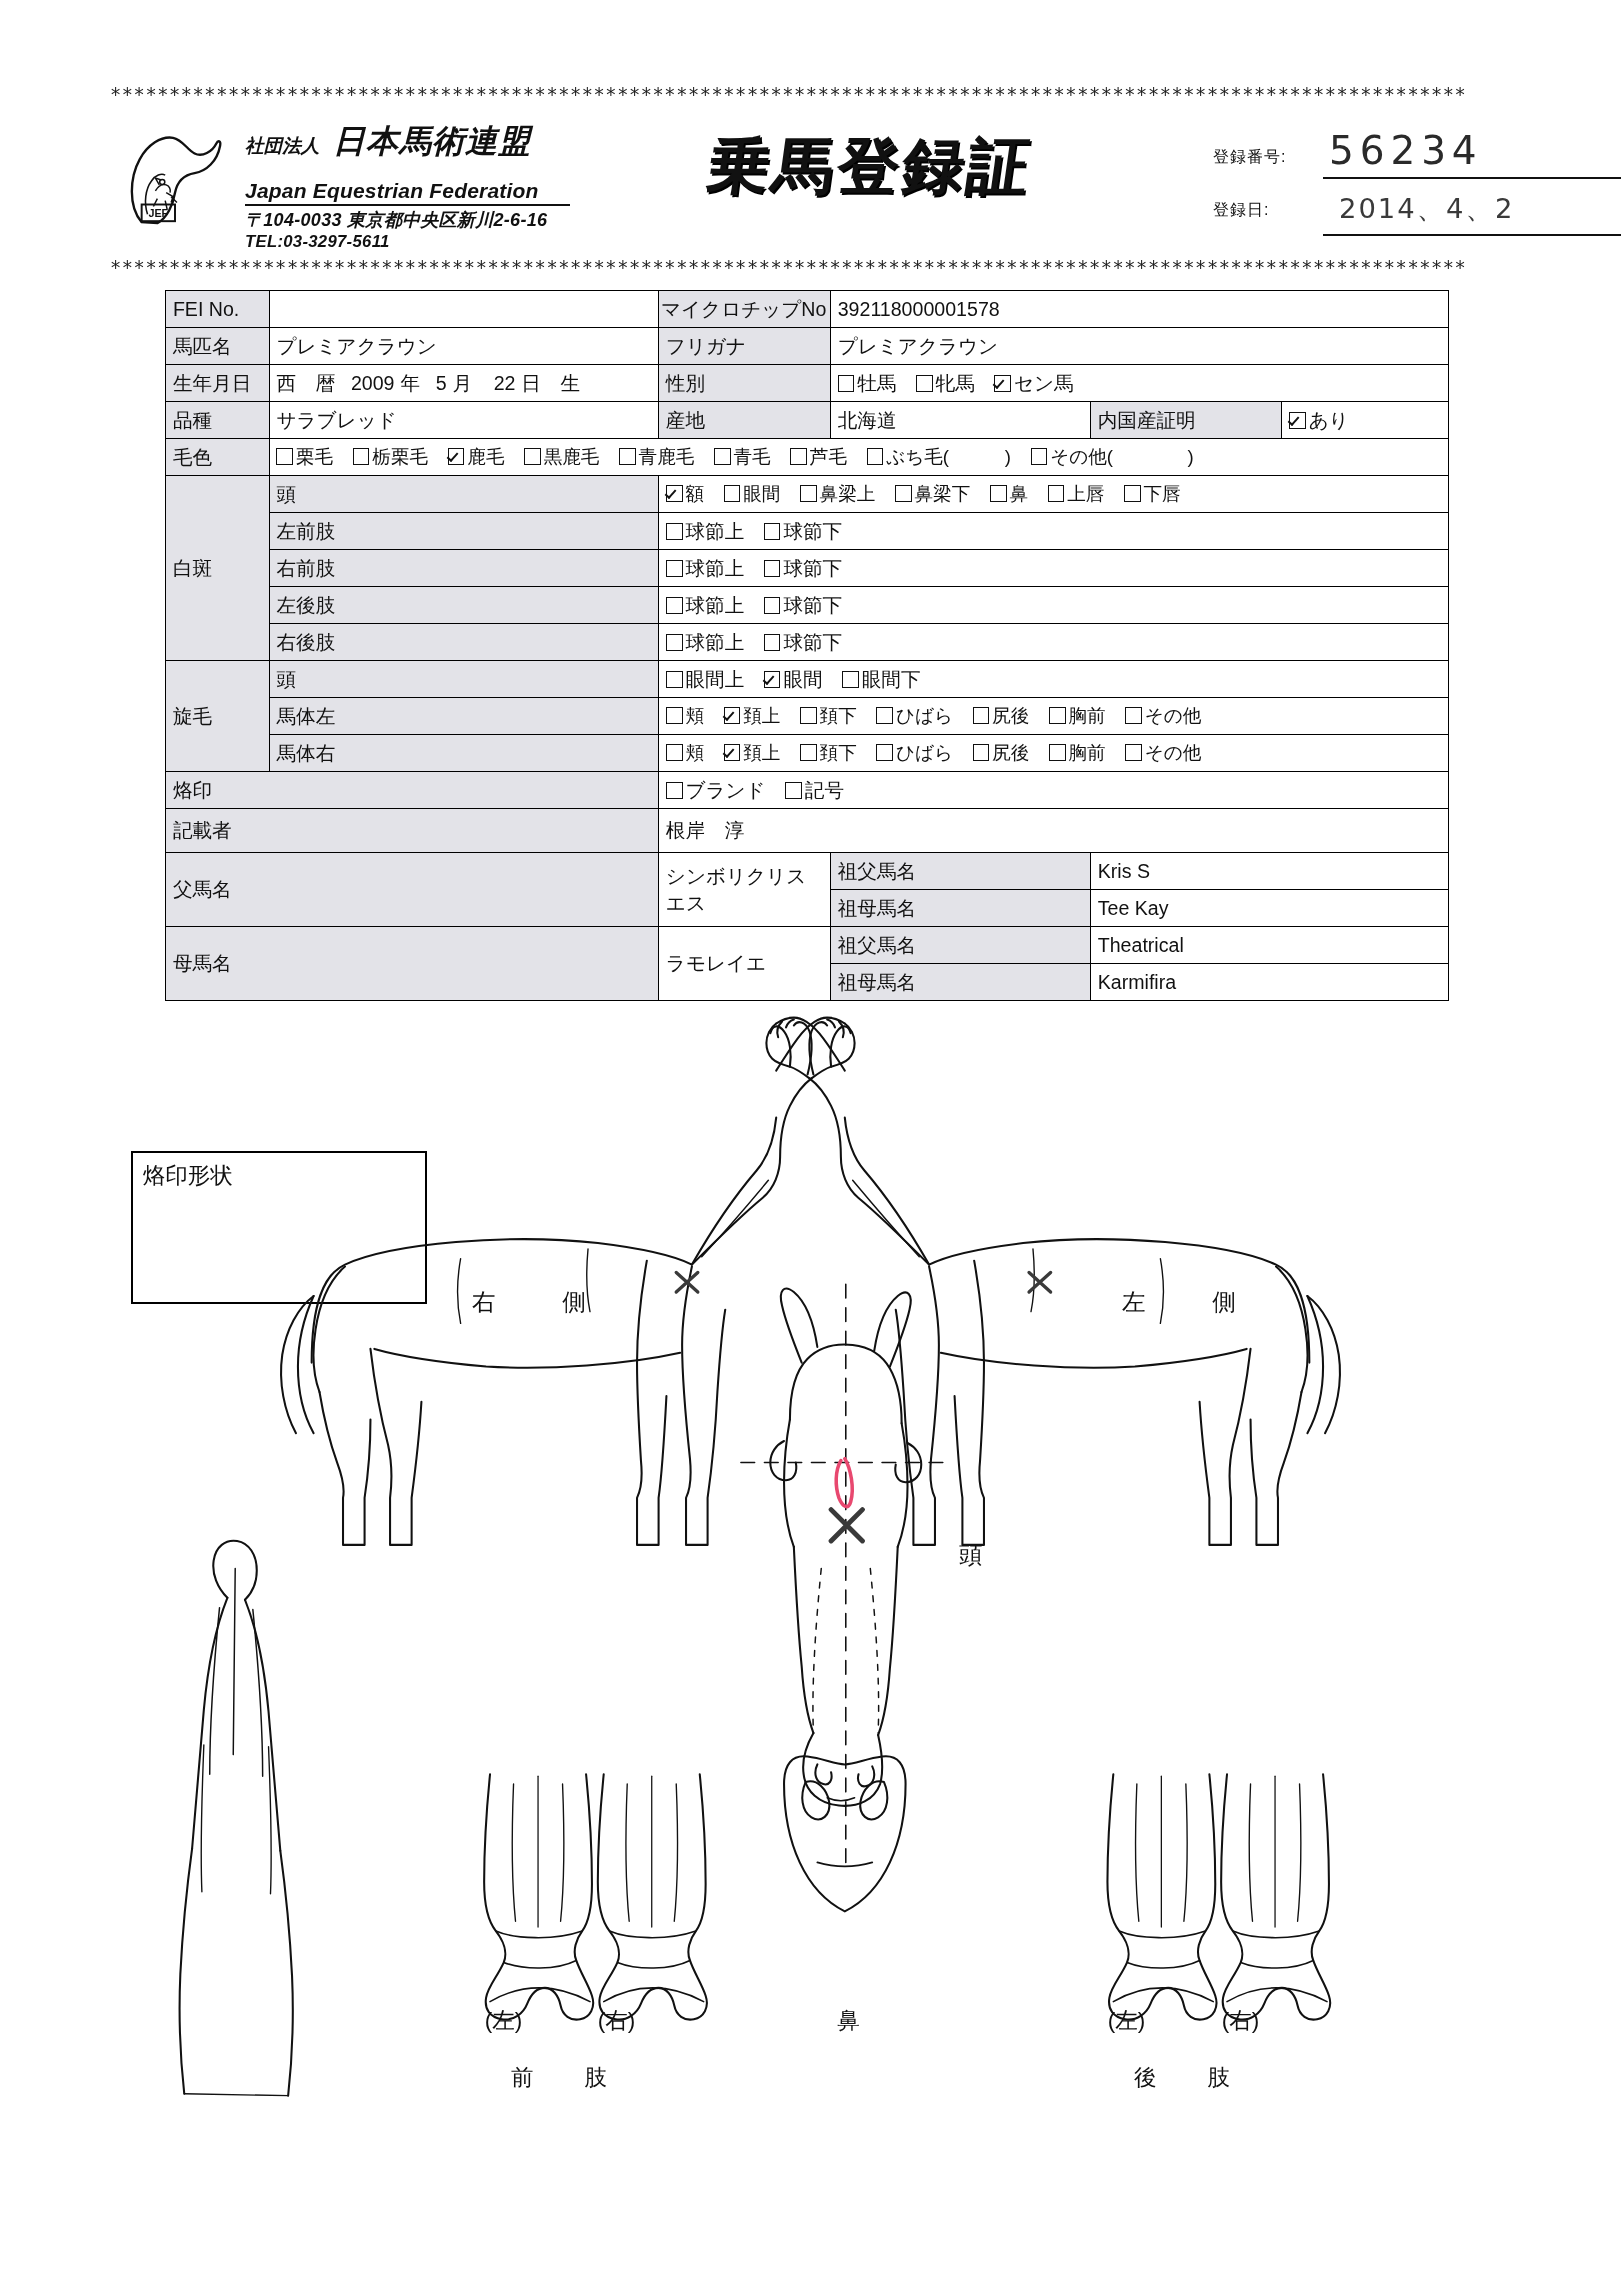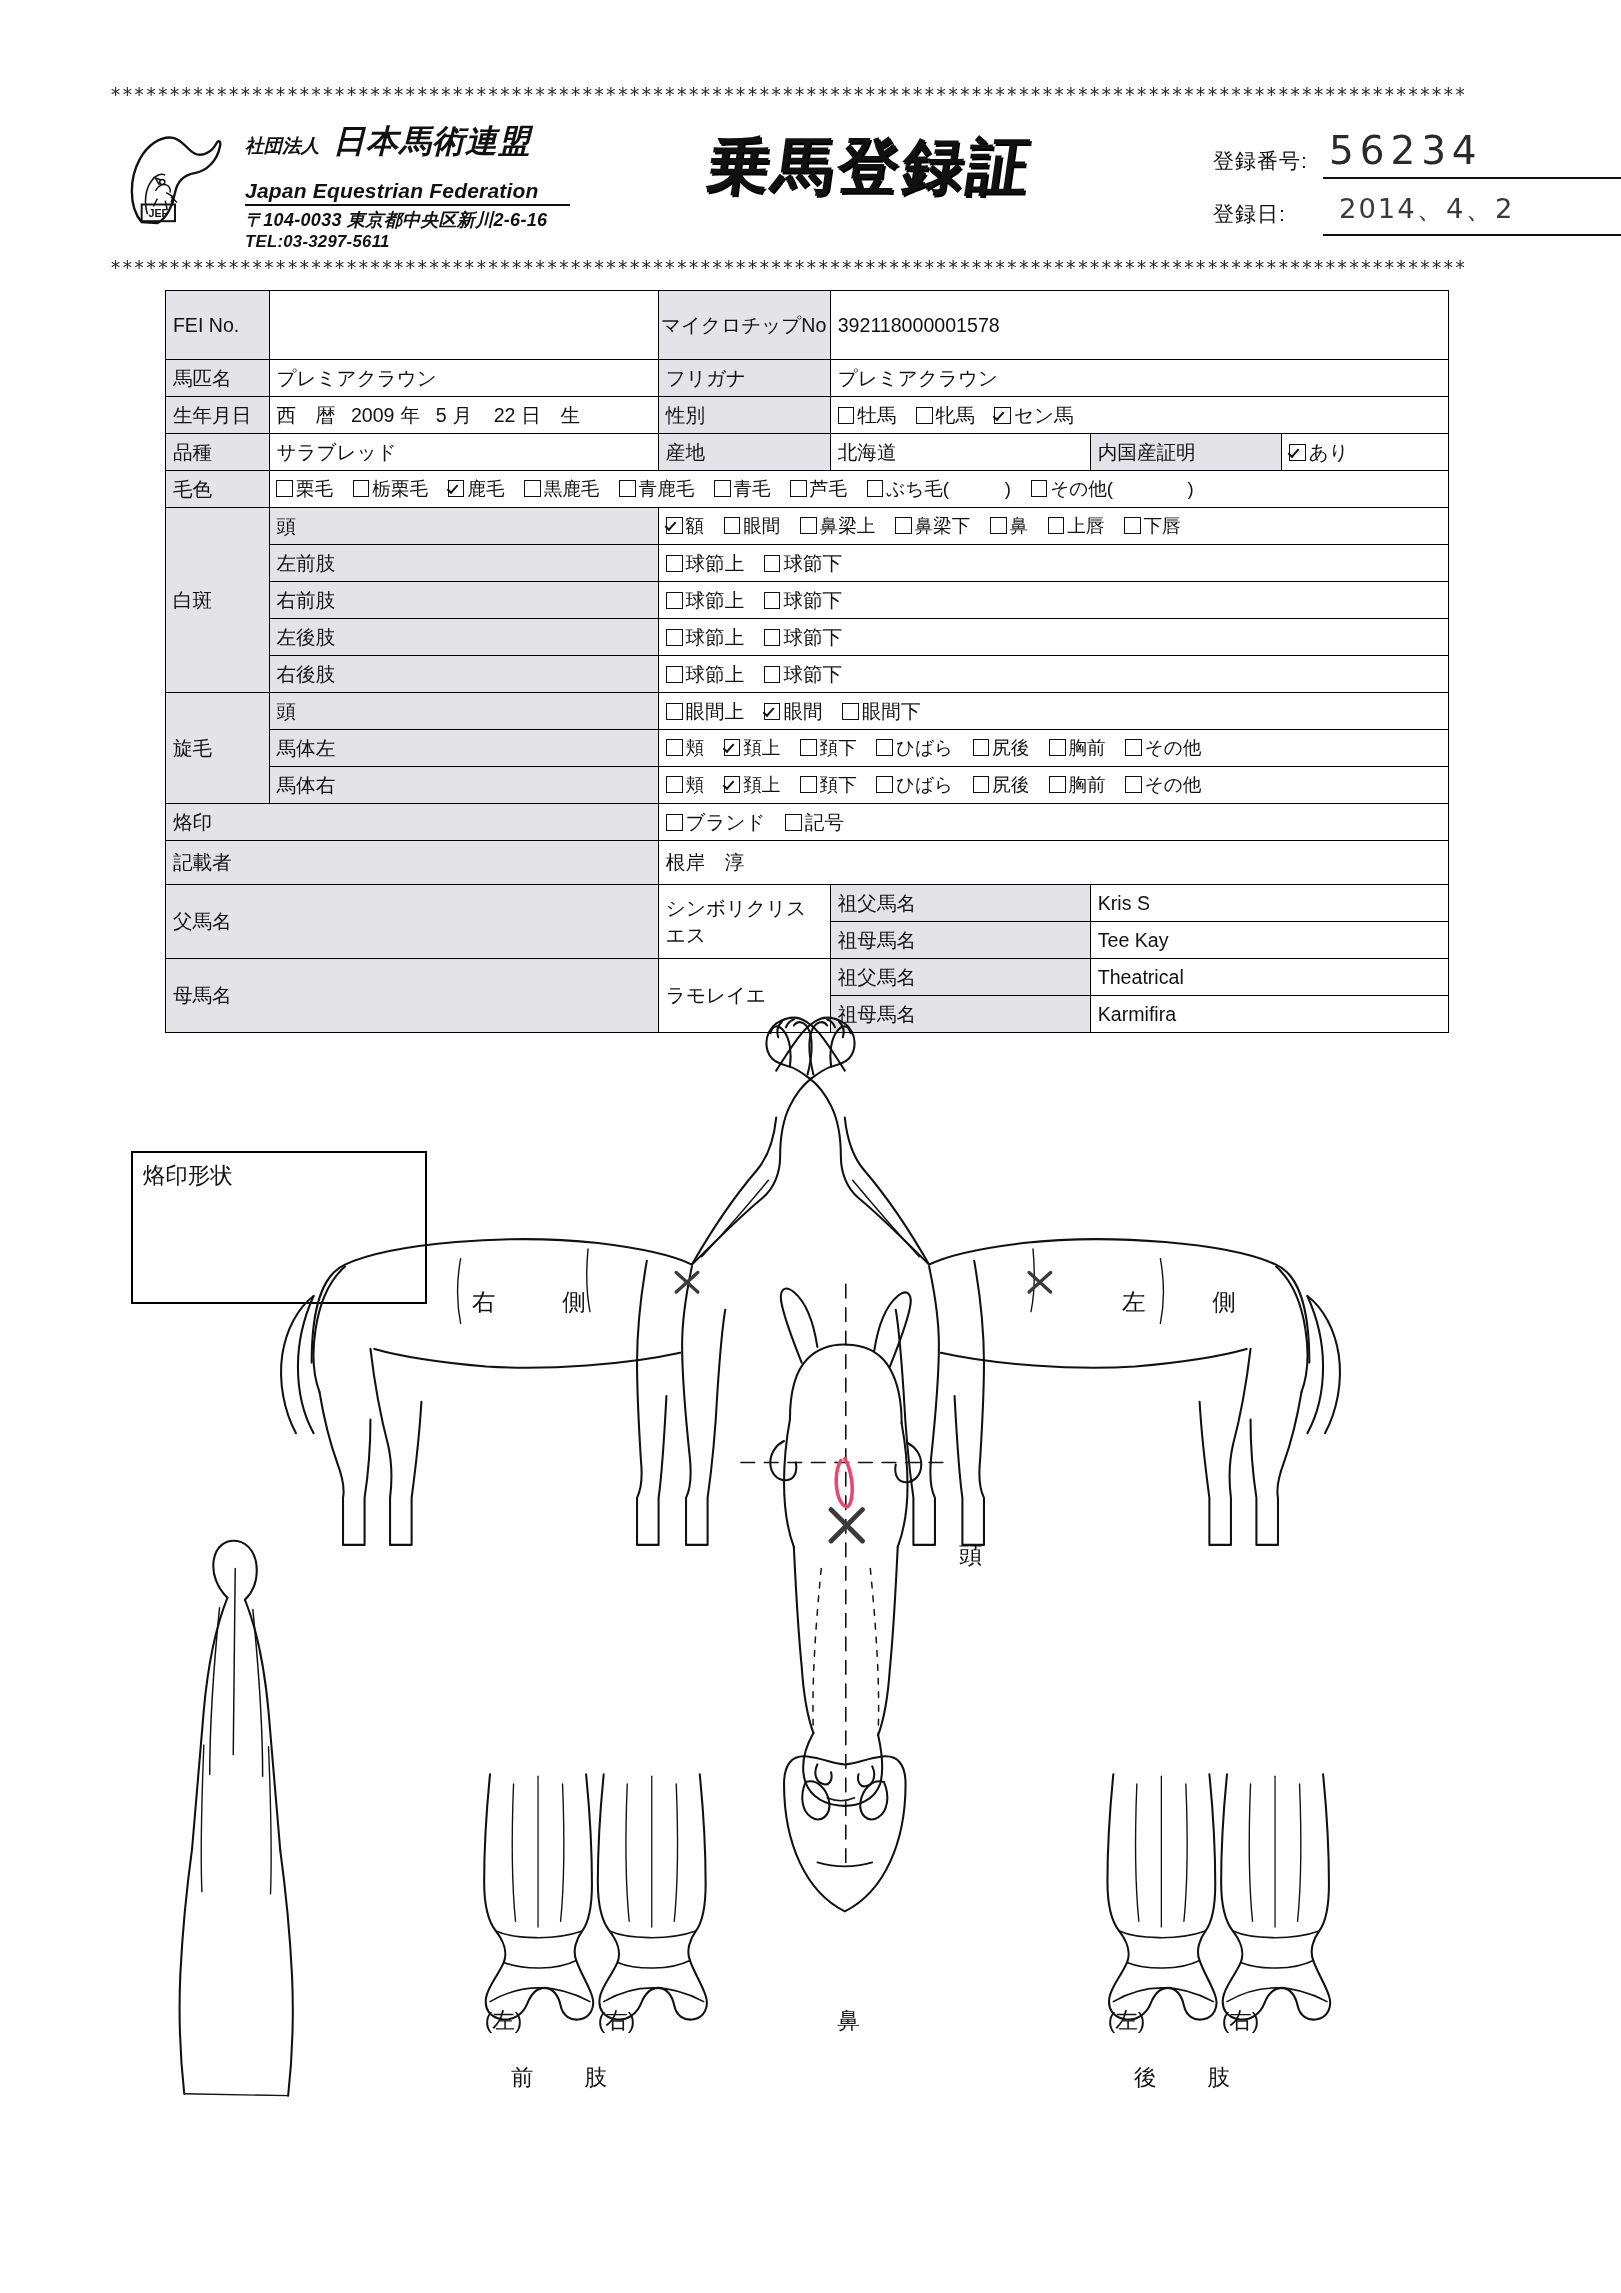--- a/index.html
+++ b/index.html
@@ -22,21 +22,21 @@
   .org-line3{font-size:18px;font-style:italic;font-weight:bold;margin-top:2px;letter-spacing:0.3px;}
   .org-line4{font-size:16.7px;font-style:italic;font-weight:bold;letter-spacing:0.3px;}
 
   .doc-title{position:absolute;left:598px;top:7.8px;font-size:61px;font-weight:bold;letter-spacing:3.9px;
              font-family:"DejaVu Sans","Liberation Sans",sans-serif;
              transform:skewX(-8deg);
              text-shadow:2px 2px 0 #000;}
 
   .regblock{position:absolute;left:1103px;top:13.7px;width:412px;}
   .regrow{position:relative;height:55px;}
-  .reglabel{position:absolute;left:0;top:15.7px;font-size:21px;letter-spacing:1px;}
+  .reglabel{position:absolute;left:0;top:15.7px;font-size:16px;letter-spacing:1px;}
   .regvalue{position:absolute;left:116px;top:-3.9px;font-size:39px;letter-spacing:5.9px;
             font-family:"DejaVu Sans","Liberation Sans",sans-serif;color:#2a2a2a;}
   .regunderline{position:absolute;left:110px;right:0;top:45px;border-bottom:2.5px solid #111;}
   .regrow.date .regvalue{font-size:27.4px;letter-spacing:2px;top:3.9px;left:110px;color:#3a3a3a;margin-left:16px;}
   .regrow.date .reglabel{top:13.7px;}
   .regrow.date .regunderline{top:47px;}
 
   
   .tbl{position:absolute;left:165px;top:290px;width:1284px;border-collapse:collapse;
        font-size:19.6px;}
@@ -119,21 +119,21 @@
         <span class="regunderline"></span>
       </div>
     </div>
   </div>
 
   <table class="tbl">
     <tbody>
         <tr>
       <td class="lab" style="width:90px">FEI No.</td>
       <td class="val" style="width:412px"></td>
-      <td class="lab" style="width:167px;padding:16px 2px">マイクロチップNo</td>
+      <td class="lab" style="width:167px;padding:0 2px">マイクロチップNo</td>
       <td class="val" colspan="3">392118000001578</td>
     </tr>
     <tr>
       <td class="lab">馬匹名</td>
       <td class="val">プレミアクラウン</td>
       <td class="lab">フリガナ</td>
       <td class="val" colspan="3">プレミアクラウン</td>
     </tr>
     <tr>
       <td class="lab">生年月日</td>

